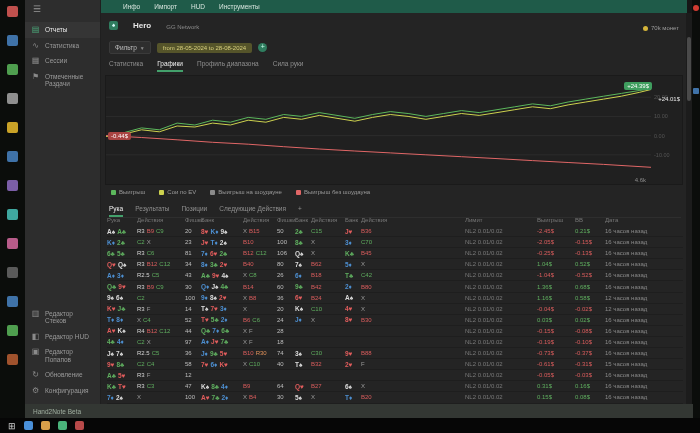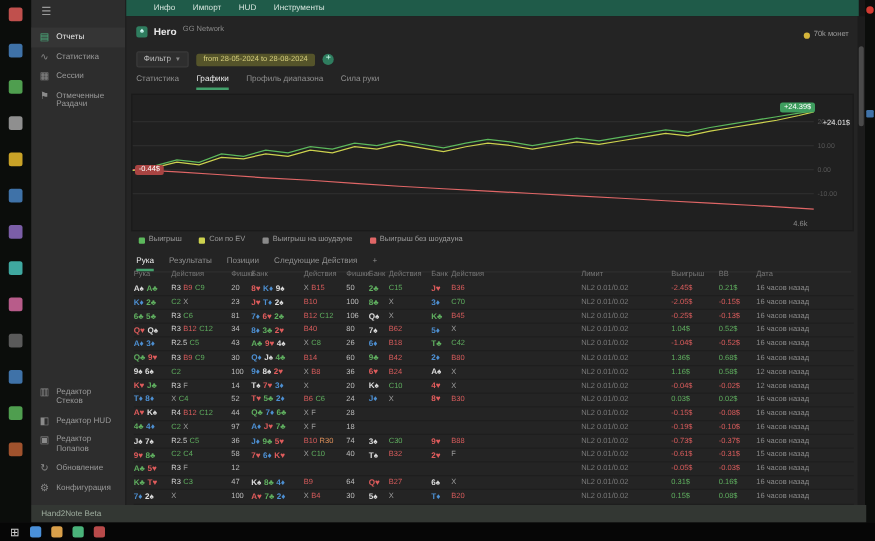--- a/index.html
+++ b/index.html
@@ -26,21 +26,21 @@
   .side-item.active { color:#e8e8e8; background:#353535; }
   .side-item.active .ic { color:#4db380; }
 
   
   .menubar { position:absolute; left:101px; top:0; width:586px; height:13px; background:#1f5b49; display:flex; align-items:center; gap:14px; padding-left:22px; }
   .menubar .menu-item { color:#d7e5de; font-size:6.5px; cursor:pointer; }
 
   
   .main { position:absolute; left:101px; top:13px; width:586px; height:391px; background:#242424; }
 
-  .player-row { position:absolute; top:8px; left:8px; display:flex; align-items:flex-start; gap:5px; }
+  .player-row { position:absolute; top:8px; left:8px; display:flex; align-items:flex-end; gap:15px; }
   .player-avatar { width:9px; height:9px; border-radius:2px; background:#2f7d5f; color:#dff; font-size:6px; line-height:9px; text-align:center; }
   .player-name { color:#e6e6e6; font-size:8px; font-weight:bold; }
   .player-network { color:#8a8a8a; font-size:6px; }
   .coins { position:absolute; top:12px; right:8px; display:flex; align-items:center; gap:3px; color:#9a9a9a; font-size:6px; }
   .coin-dot { width:5px; height:5px; border-radius:50%; background:#d4b43a; }
 
   .filter-row { position:absolute; top:28px; left:8px; display:flex; align-items:center; gap:6px; }
   .filter-btn { display:flex; align-items:center; gap:3px; color:#bdbdbd; font-size:6.5px; background:#2e2e2e; border:1px solid #3a3a3a; border-radius:2px; padding:2px 5px; cursor:pointer; }
   .filter-caret { font-size:5px; color:#8a8a8a; }
   .date-pill { background:#55542a; color:#d6cf7d; font-size:6px; padding:2px 6px; border-radius:2px; cursor:pointer; }

